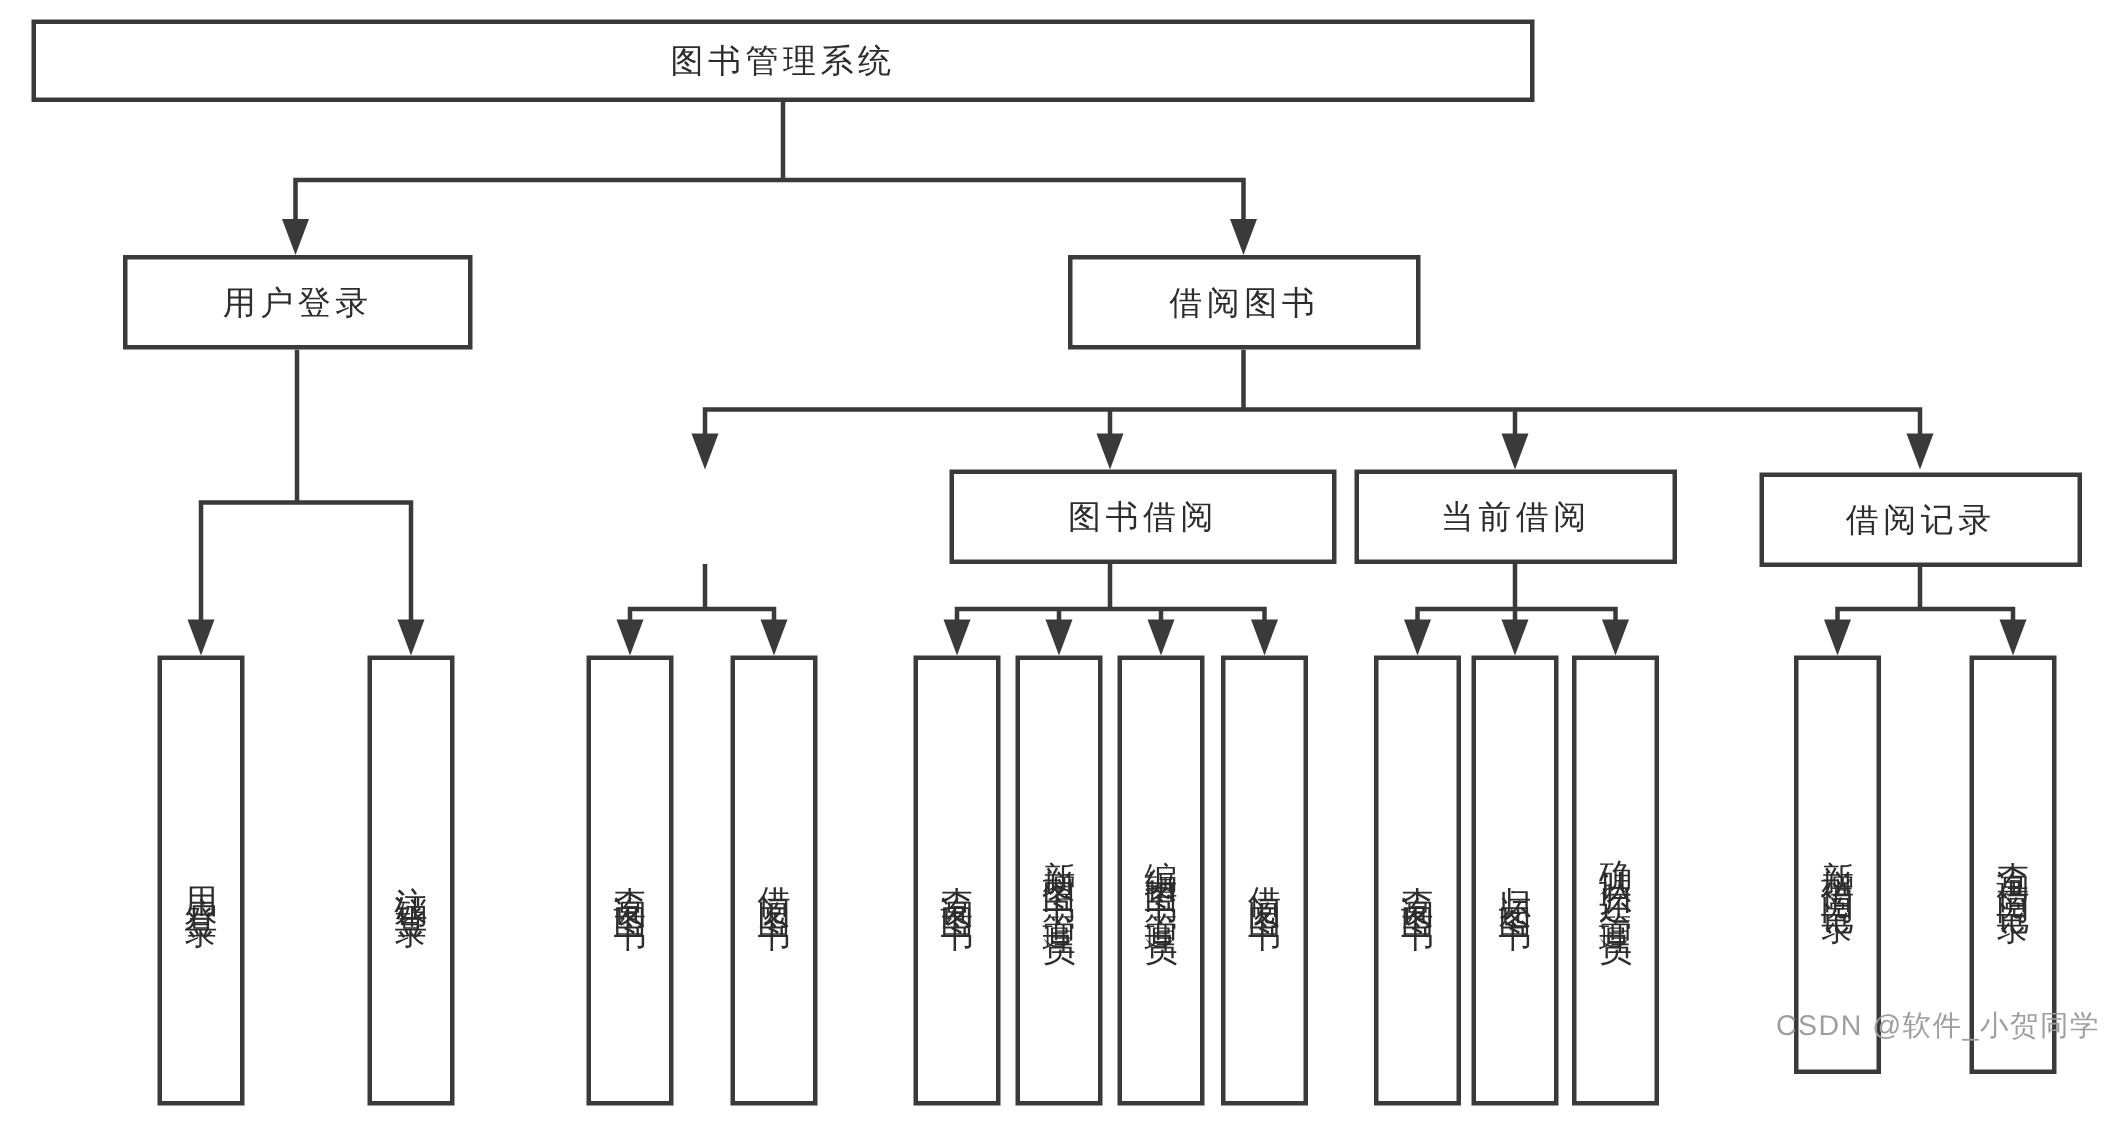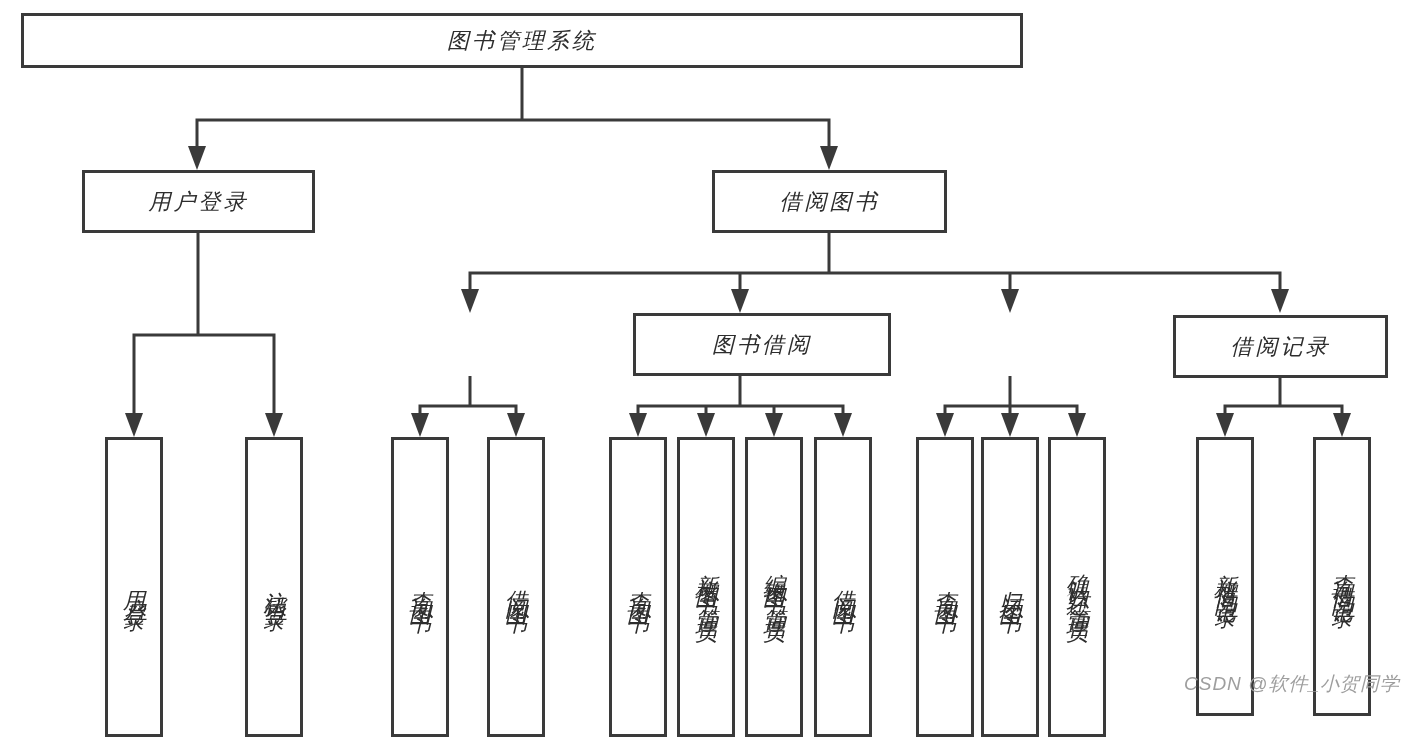--- a/index.html
+++ b/index.html
@@ -9,21 +9,20 @@
     --background:#ffffff;
   }
   *{margin:0;padding:0;box-sizing:border-box;}
   html,body{background:var(--background);}
   body{font-family:"Liberation Sans","DejaVu Sans",sans-serif;}
   .stage{
     position:relative;
     width:1405px;height:747px;
     background:var(--background);
     overflow:hidden;
-    font-style:italic;
   }
   .connectors{position:absolute;left:0;top:0;width:1405px;height:747px;}
   .cline{fill:none;stroke:var(--line);stroke-width:3;}
   .carrow{fill:var(--line);stroke:none;}
   .box{
     position:absolute;
     border:3px solid var(--line);
     background:var(--background);
     display:flex;align-items:center;justify-content:center;
     color:var(--text);
@@ -104,20 +103,21 @@
       <polygon class="carrow" points="1333,413 1351,413 1342,437"></polygon>
     </g>
   </svg>
 
   <div class="box" style="left:21px;top:13px;width:1002px;height:55px">图书管理系统</div>
 
   <div class="box" style="left:82px;top:170px;width:233px;height:63px">用户登录</div>
   <div class="box" style="left:712px;top:170px;width:235px;height:63px">借阅图书</div>
 
   <div class="box" style="left:633px;top:313px;width:258px;height:63px">图书借阅</div>
+  <div class="box" style="left:903px;top:313px;width:215px;height:63px">当前借阅</div>
   <div class="box" style="left:1173px;top:315px;width:215px;height:63px">借阅记录</div>
 
   <div class="box leaf" style="left:105px;top:437px;width:58px;height:300px">用户登录</div>
   <div class="box leaf" style="left:245px;top:437px;width:58px;height:300px">注销登录</div>
 
   <div class="box leaf" style="left:391px;top:437px;width:58px;height:300px">查询图书</div>
   <div class="box leaf" style="left:487px;top:437px;width:58px;height:300px">借阅图书</div>
 
   <div class="box leaf" style="left:609px;top:437px;width:58px;height:300px">查询图书</div>
   <div class="box leaf" style="left:677px;top:437px;width:58px;height:300px">新增图书（管理员）</div>

